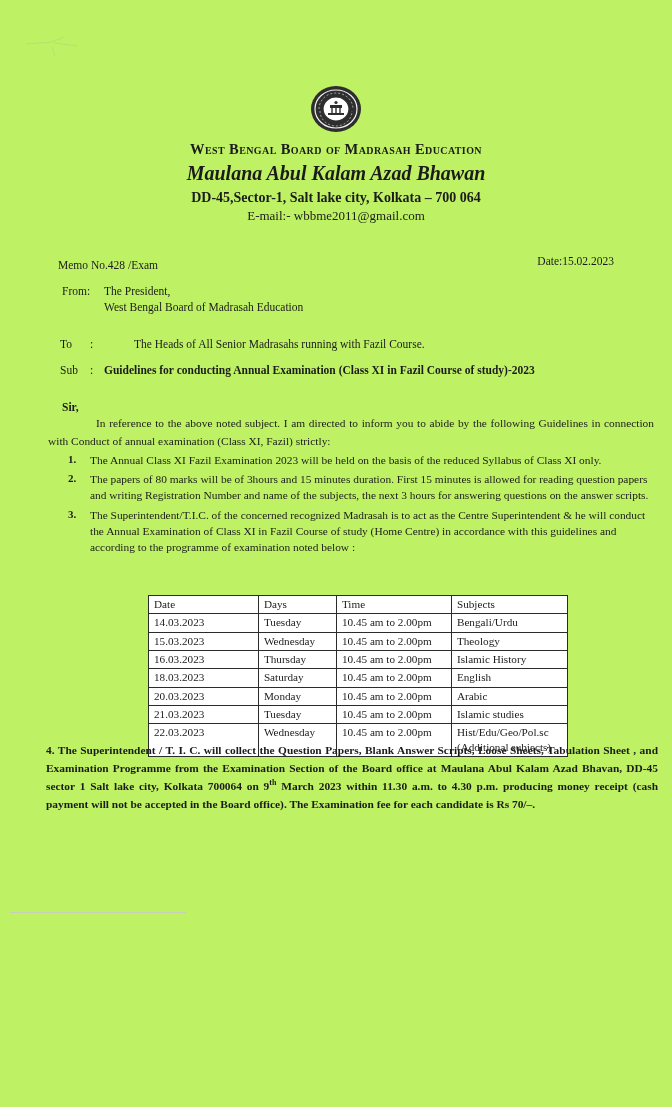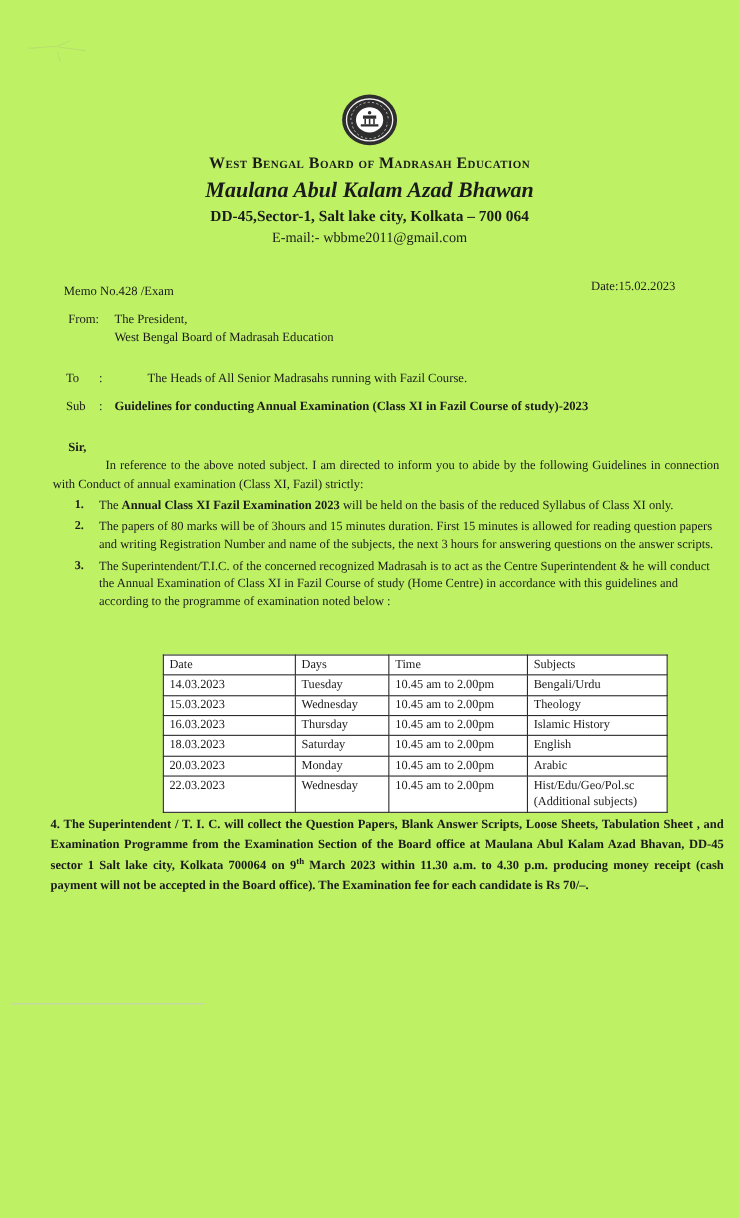--- a/index.html
+++ b/index.html
@@ -189,28 +189,28 @@
     margin-bottom: 3px;
     text-align: left;
   }
   ol.guidelines > li .num {
     position: absolute;
     left: -22px;
     top: 0;
     font-weight: bold;
     font-size: 11px;
   }
-  .b { font-weight: bold; }
+  .b { font-weight: normal; }
 
   
   .exam-table {
     position: absolute;
     left: 148px;
     top: 595px;
-    width: 459px;
+    width: 420px;
     border-collapse: collapse;
     font-size: 11.2px;
     background: #fff;
   }
   .exam-table th,
   .exam-table td {
     border: 1px solid #2b2b2b;
     padding: 1px 4px 2px 5px;
     text-align: left;
     font-weight: normal;
@@ -340,20 +340,26 @@
         <td>10.45 am to 2.00pm</td>
         <td>English</td>
       </tr>
       <tr>
         <td>20.03.2023</td>
         <td>Monday</td>
         <td>10.45 am to 2.00pm</td>
         <td>Arabic</td>
       </tr>
       <tr>
+        <td>21.03.2023</td>
+        <td>Tuesday</td>
+        <td>10.45 am to 2.00pm</td>
+        <td>Islamic studies</td>
+      </tr>
+      <tr>
         <td>22.03.2023</td>
         <td>Wednesday</td>
         <td>10.45 am to 2.00pm</td>
         <td class="subj-multi"><span>Hist/Edu/Geo/Pol.sc</span><br><span>(Additional subjects)</span></td>
       </tr>
     </tbody>
   </table>
 
   <div class="closing"><span>4.  The Superintendent / T. I. C. will collect the Question Papers, Blank Answer Scripts, Loose Sheets, Tabulation Sheet , and Examination Programme from the Examination Section of the Board office at Maulana Abul Kalam Azad Bhavan, DD-45 sector  1 Salt lake city, Kolkata 700064 on 9</span><sup>th</sup><span> March 2023 within 11.30 a.m. to 4.30 p.m. producing money receipt (cash payment will not be accepted in the Board office). The Examination fee for each candidate is Rs 70/–.</span></div>
 

